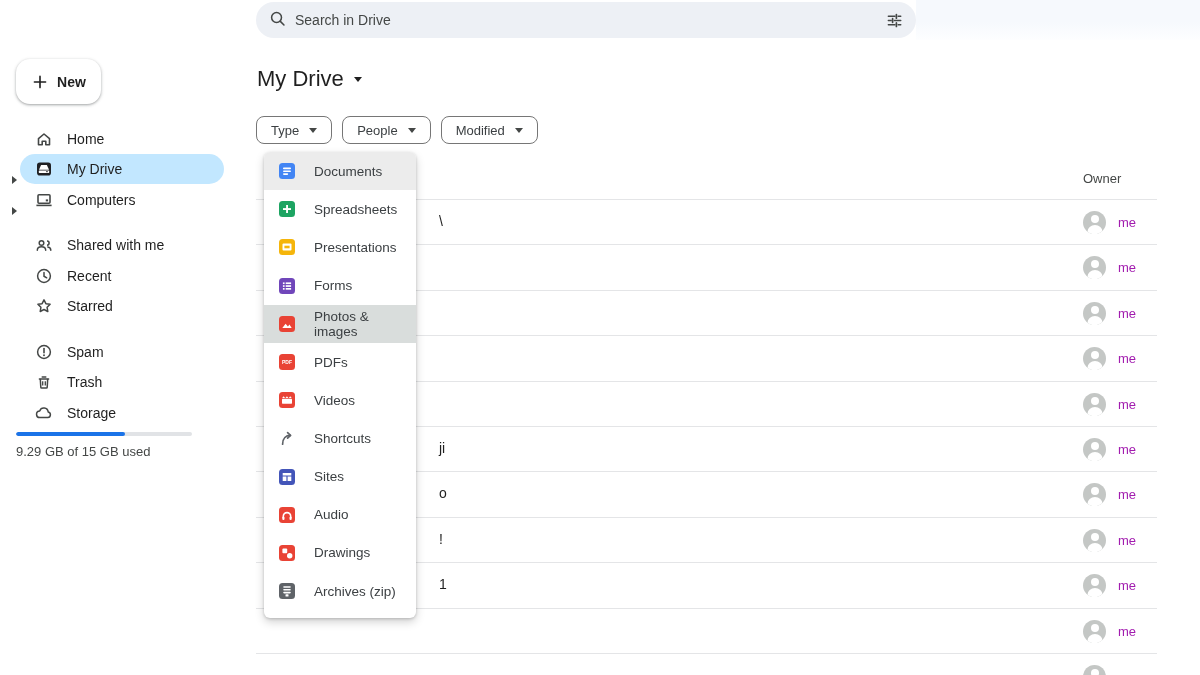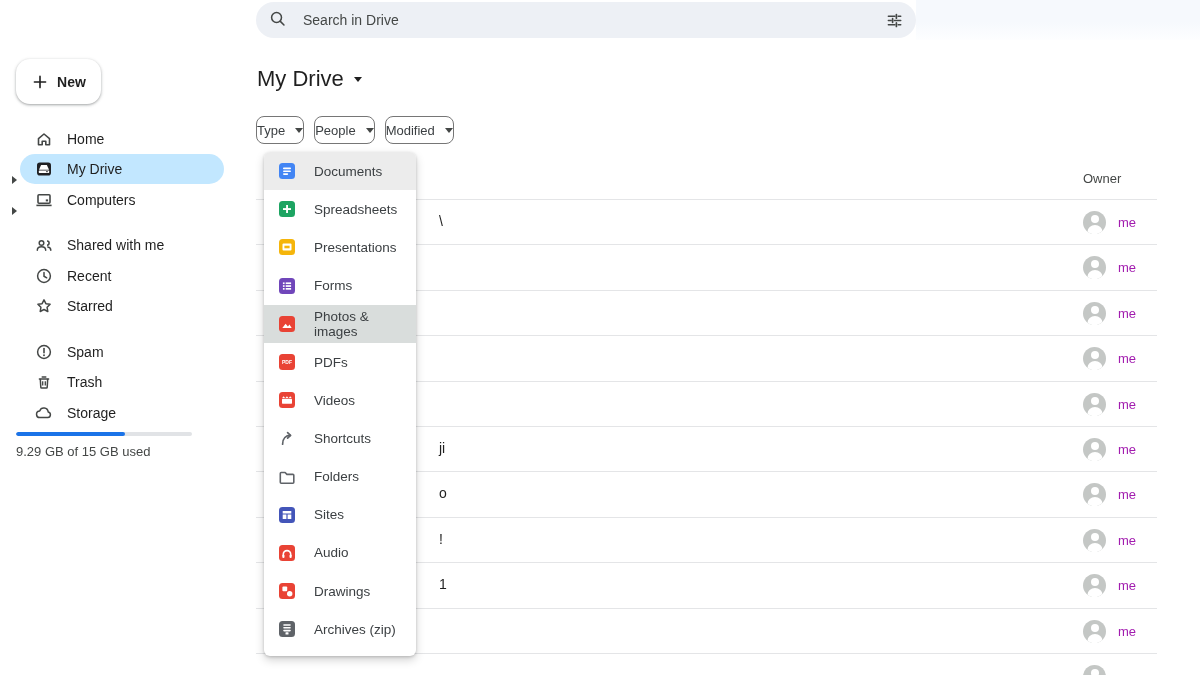--- a/index.html
+++ b/index.html
@@ -6,21 +6,21 @@
   html,body { width:1200px; height:675px; overflow:hidden; background:#fff;
     font-family:"Liberation Sans", sans-serif; color:#1f1f1f; }
   .abs { position:absolute; }
 
   
   #topbar-blue { left:916px; top:0; width:284px; height:40px;
     background:linear-gradient(180deg,#f6f9fd 55%,#fdfeff); }
   #logo { left:20px; top:5px; display:flex; align-items:center; gap:9px; }
   #logo-text { font-size:22px; color:#5f6368; }
   #searchbar { left:256px; top:2px; width:660px; height:36px; border-radius:18px;
-    background:#edf0f5; display:flex; align-items:center; padding:0 12px; gap:16px; }
+    background:#edf0f5; display:flex; align-items:center; padding:0 12px; gap:8px; }
   #search-input { flex:1; border:none; outline:none; background:transparent;
     font-size:14px; color:#444746; font-family:"Liberation Sans",sans-serif; }
   #search-input::placeholder { color:#444746; opacity:1; }
 
   
   #sidebar { left:0; top:0; width:240px; height:675px; background:#fff; }
   #new-btn { position:absolute; left:16px; top:59px; width:85px; height:45px;
     background:#fff; border:none; border-radius:14px; display:flex; align-items:center;
     justify-content:center; gap:8px; font-size:14px; font-weight:bold; color:#1f1f1f;
     box-shadow:0 1px 2px rgba(60,64,67,.3), 0 1px 3px 1px rgba(60,64,67,.15); cursor:pointer;
@@ -45,21 +45,21 @@
     border-radius:16px; border:1px solid #747775; background:#fff; color:#0b57d0;
     font-size:13.5px; font-weight:bold; cursor:pointer; font-family:"Liberation Sans",sans-serif; }
 
   
   #page-title-wrap { left:257px; top:66px; display:flex; align-items:center; gap:10px; cursor:pointer; }
   #page-title { font-size:22px; color:#1f1f1f; }
   .caret { width:0; height:0; border-left:4.5px solid transparent;
     border-right:4.5px solid transparent; border-top:5px solid #1f1f1f; }
   #filters { left:256px; top:116px; display:flex; gap:10px; }
   .chip { height:28px; border:1px solid #767676; border-radius:8px; background:#fff;
-    display:flex; align-items:center; gap:10px; padding:0 0; font-size:13px;
+    display:flex; align-items:center; gap:10px; padding:0 14px; font-size:13px;
     color:#3c4043; cursor:pointer; }
   .chip .caret { border-top-color:#444746; }
 
   #owner-header { left:1083px; top:171px; font-size:13px; color:#444746; }
 
   #rows { left:256px; top:199px; width:944px; height:476px; overflow:hidden; }
   .file-row { position:relative; height:45.4px; border-top:1px solid #e4e5e7; width:901px; }
   .row-fragment { position:absolute; left:183px; top:13px; font-size:14px; color:#1f1f1f; }
   .owner-cell { position:absolute; left:827px; top:11px; display:flex; align-items:center; gap:12px; }
   .avatar { width:23px; height:23px; border-radius:50%; background:#c4c7c5;
@@ -429,28 +429,20 @@
         <svg width="20" height="20" viewBox="0 0 20 20">
           <path d="M5.6 16.2c0-6.2 3.4-8.8 7.8-8.8" fill="none" stroke="#5f6368" stroke-width="1.7" stroke-linecap="round"></path>
           <path d="M10.6 4.6l2.9 2.8-2.9 2.8" fill="none" stroke="#5f6368" stroke-width="1.7" stroke-linecap="round" stroke-linejoin="round"></path>
         </svg>
       </span>
       <span class="menu-label">Shortcuts</span>
     </div>
     <div class="menu-item">
       <span class="menu-icon">
         <svg width="20" height="20" viewBox="0 0 20 20">
-          <path d="M3.3 15.3V6.4c0-.5.4-.9.9-.9h3.9l1.8 1.9h6c.5 0 .9.4.9.9v7c0 .5-.4.9-.9.9H4.2c-.5 0-.9-.4-.9-.9z" fill="none" stroke="#5f6368" stroke-width="1.6" stroke-linejoin="round"></path>
-        </svg>
-      </span>
-      <span class="menu-label">Folders</span>
-    </div>
-    <div class="menu-item">
-      <span class="menu-icon">
-        <svg width="20" height="20" viewBox="0 0 20 20">
           <rect x="2" y="2" width="16" height="16" rx="3.5" fill="#4355b9"></rect>
           <rect x="5.7" y="6" width="8.6" height="2.5" fill="#fff"></rect>
           <rect x="5.7" y="9.5" width="3.7" height="4.5" fill="#fff"></rect>
           <rect x="10.6" y="9.5" width="3.7" height="4.5" fill="#fff"></rect>
         </svg>
       </span>
       <span class="menu-label">Sites</span>
     </div>
     <div class="menu-item">
       <span class="menu-icon">

